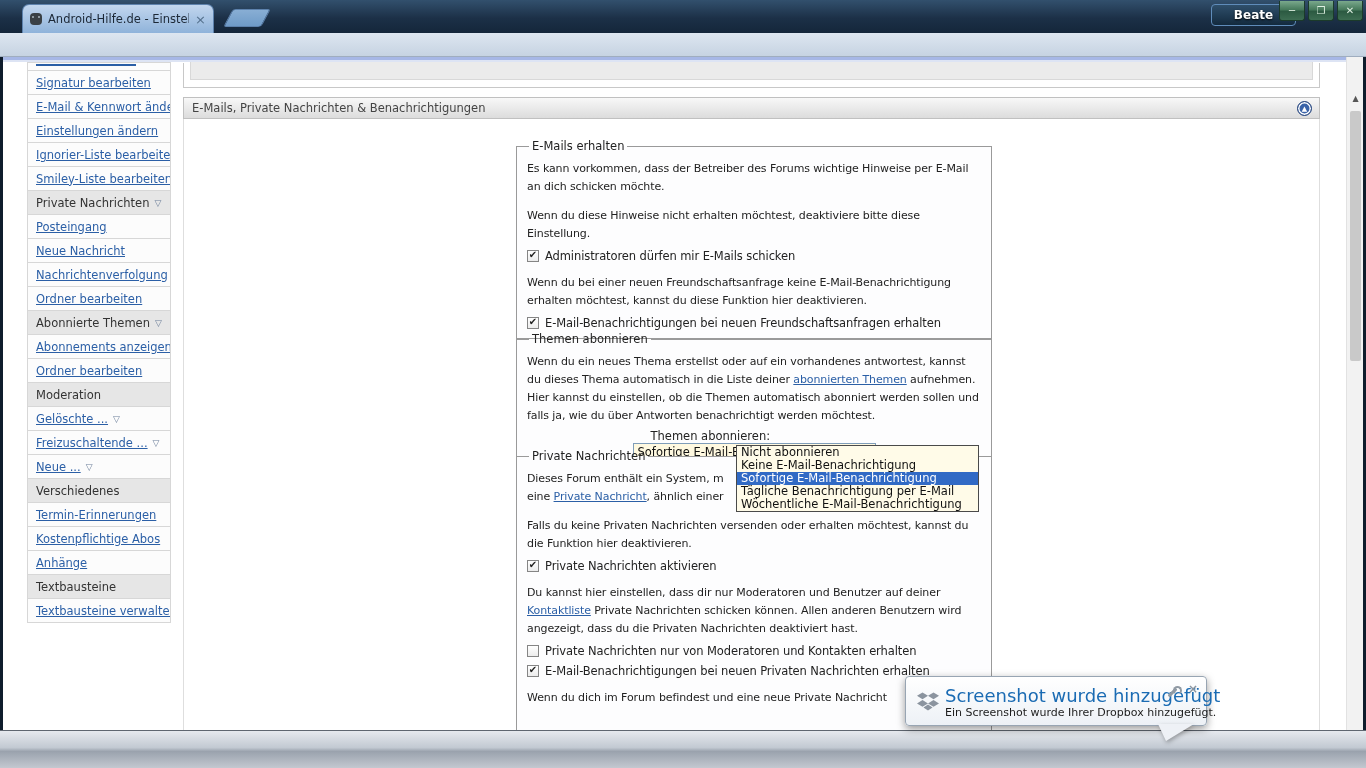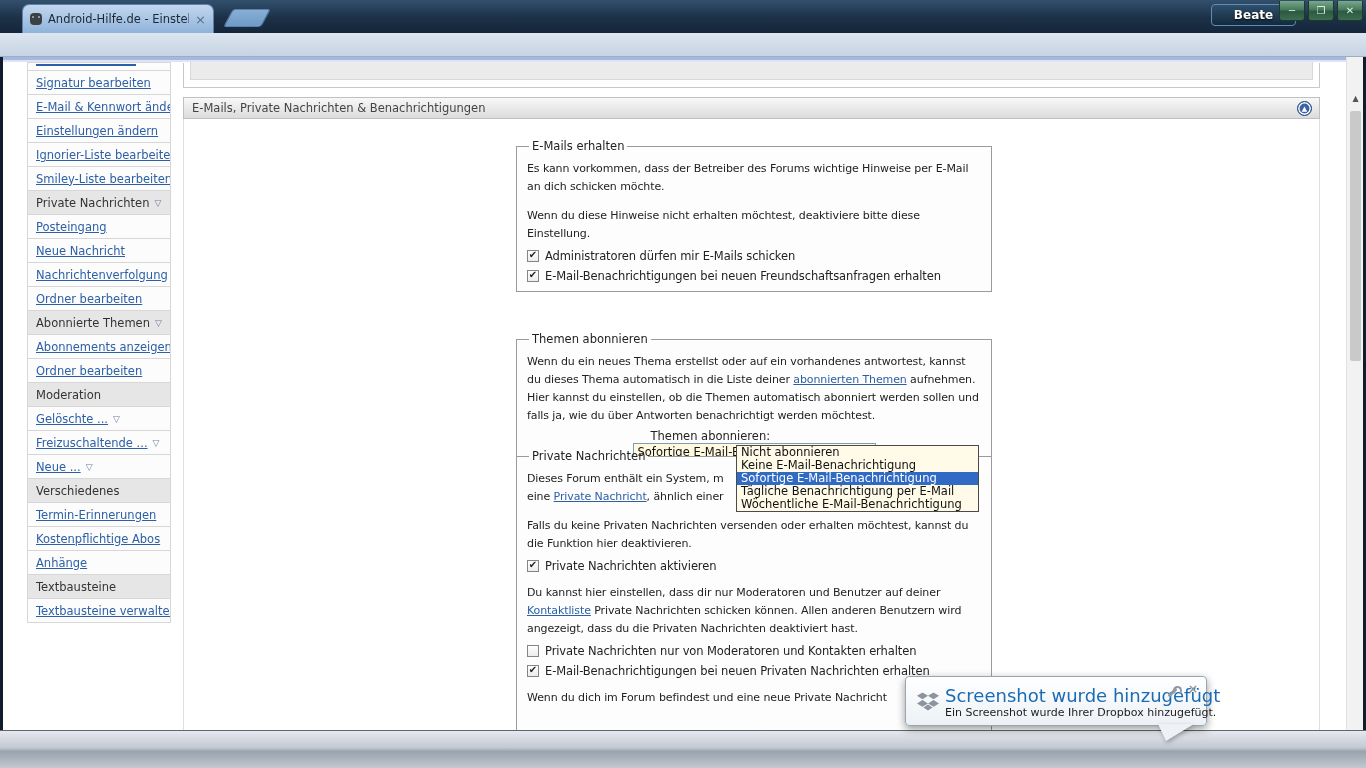--- a/index.html
+++ b/index.html
@@ -289,20 +289,21 @@
         <fieldset class="fs1">
           <legend>E-Mails erhalten</legend>
           <div class="p first">Es kann vorkommen, dass der Betreiber des Forums wichtige Hinweise per E-Mail an dich schicken möchte.</div>
           <div class="p">Wenn du diese Hinweise nicht erhalten möchtest, deaktiviere bitte diese Einstellung.</div>
           <div class="cb-row">
             <span class="cbx">
                 <span class="mark">✔</span>
               </span>
             <span>Administratoren dürfen mir E-Mails schicken</span>
           </div>
+          <div class="p">Wenn du bei einer neuen Freundschaftsanfrage keine E-Mail-Benachrichtigung erhalten möchtest, kannst du diese Funktion hier deaktivieren.</div>
           <div class="cb-row">
             <span class="cbx">
                 <span class="mark">✔</span>
               </span>
             <span>E-Mail-Benachrichtigungen bei neuen Freundschaftsanfragen erhalten</span>
           </div>
         </fieldset>
 
         <fieldset class="fs2">
           <legend>Themen abonnieren</legend>

